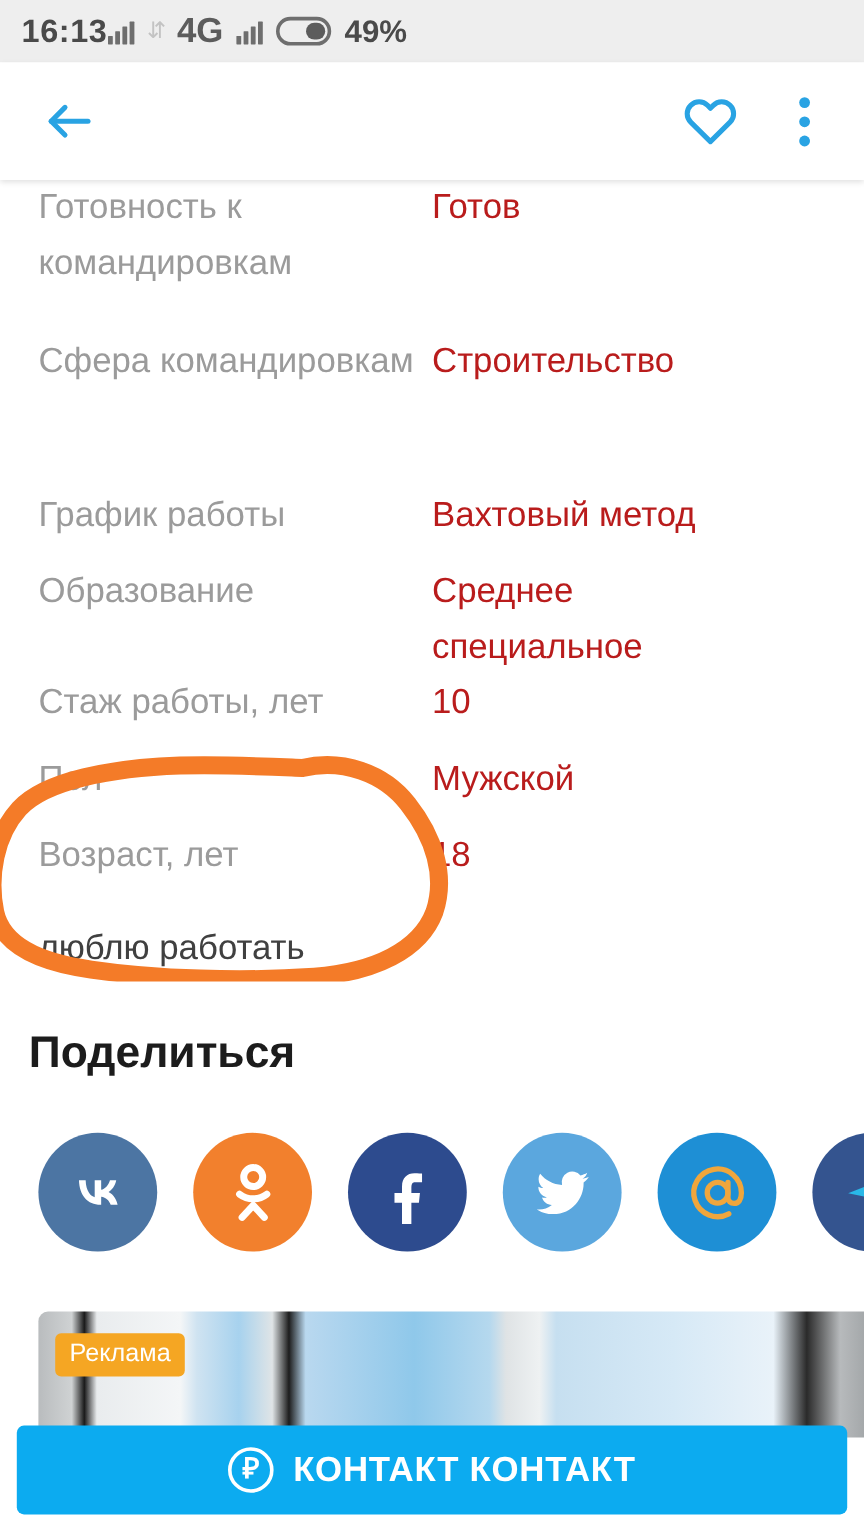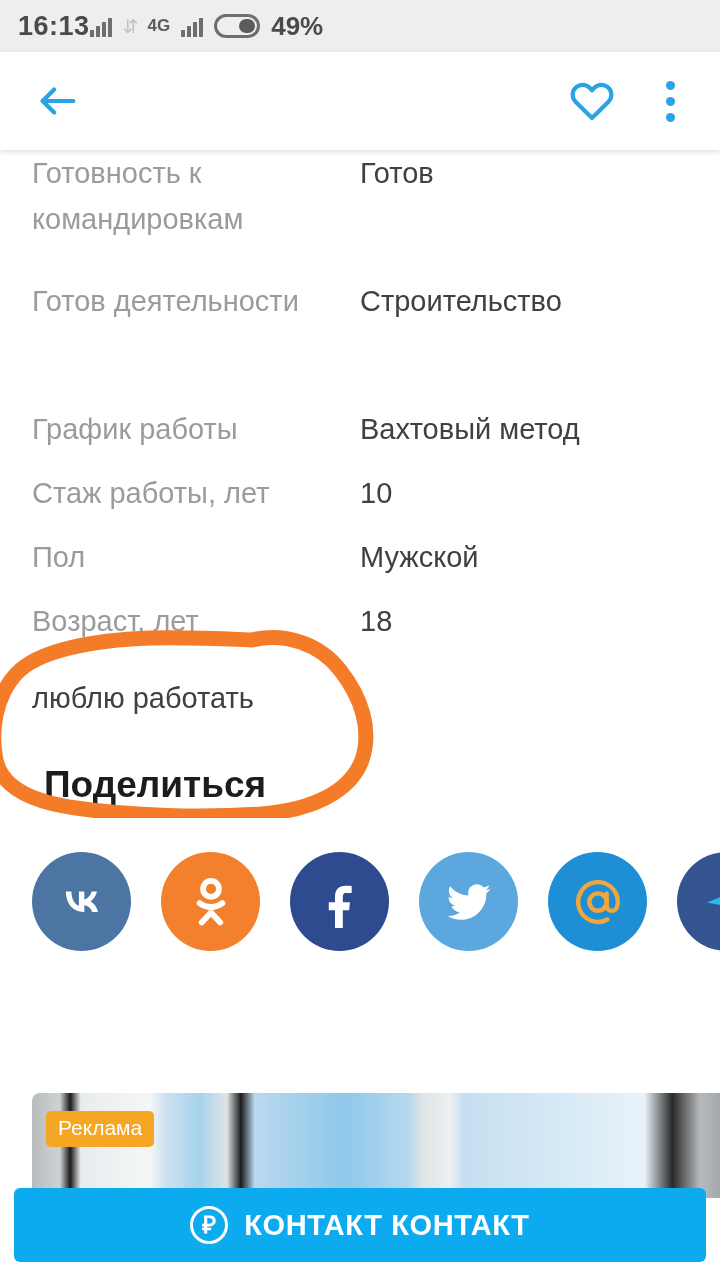--- a/index.html
+++ b/index.html
@@ -20,21 +20,21 @@
   }
   .status-clock { font-size: 27px; font-weight: bold; color: #4a4a4a; letter-spacing: .5px; }
   .status-right { display: flex; align-items: center; gap: 11px; }
   .sig { display: inline-flex; align-items: flex-end; gap: 2px; height: 22px; }
   .sig i { display: block; width: 4px; background: #6e6e6e; border-radius: .5px; }
   .sig i:nth-child(1){ height: 7px; }
   .sig i:nth-child(2){ height: 11px; }
   .sig i:nth-child(3){ height: 15px; }
   .sig i:nth-child(4){ height: 19px; }
   .arrows { font-size: 19px; color: #c3c3c3; line-height: 1; letter-spacing: -2px; }
-  .net-label { font-size: 17px; font-weight: bold; color: #5c5c5c; }
+  .net-label { font-size: 29px; font-weight: bold; color: #5c5c5c; }
   .battery {
     width: 46px; height: 24px; border: 3px solid #6e6e6e; border-radius: 12px;
     position: relative; display: flex; align-items: center; justify-content: flex-end; padding-right: 2px;
   }
   .battery .fill { width: 16px; height: 14px; background: #5c5c5c; border-radius: 7px; }
   .battery-pct { font-size: 26px; font-weight: bold; color: #4a4a4a; }
 
   
   .appbar {
     position: absolute; top: 52px; left: 0; width: 720px; height: 98px;
@@ -50,31 +50,31 @@
   .menu-btn span { display:block; width: 9px; height: 9px; border-radius: 50%; background: #29a3e3; }
 
   
   .content { position: absolute; top: 150px; left: 0; width: 656px; }
   .info-row { display: flex; padding: 0 32px; min-height: 64px; }
   .info-label {
     width: 328px; flex: 0 0 328px;
     font-size: 29px; color: #9b9b9b; line-height: 46px;
   }
   .info-value {
-    flex: 1; font-size: 29px; color: #404040; line-height: 46px;
+    flex: 1; font-size: 29px; color: #b91c1c; line-height: 46px;
   }
   .row-tall { min-height: 128px; }
 
   .free-text {
     padding: 0 32px; font-size: 29px; color: #404040; line-height: 44px;
     margin-top: 14px;
   }
 
   .share-title {
-    padding: 0 44px; margin-top: 44px;
+    padding: 0 24px; margin-top: 44px;
     font-size: 37px; font-weight: bold; color: #1c1c1c;
   }
 
   .share-row {
     display: flex; align-items: center; gap: 30px;
     padding-left: 32px; margin-top: 46px;
     width: 760px;
   }
   .share-btn {
     width: 99px; height: 99px; border-radius: 50%;
@@ -167,29 +167,33 @@
   </div>
 
   <div class="content">
 
     <div class="info-row row-tall">
       <div class="info-label">Готовность к командировкам</div>
       <div class="info-value">Готов</div>
     </div>
 
     <div class="info-row row-tall">
-      <div class="info-label">Готов деятельности</div>
+      <div class="info-label">Сфера командировкам</div>
       <div class="info-value">Строительство</div>
     </div>
 
     <div class="info-row">
       <div class="info-label">График работы</div>
       <div class="info-value">Вахтовый метод</div>
     </div>
 
+    <div class="info-row">
+      <div class="info-label">Образование</div>
+      <div class="info-value">Среднее специальное</div>
+    </div>
 
     <div class="info-row">
       <div class="info-label">Стаж работы, лет</div>
       <div class="info-value">10</div>
     </div>
 
     <div class="info-row">
       <div class="info-label">Пол</div>
       <div class="info-value">Мужской</div>
     </div>

